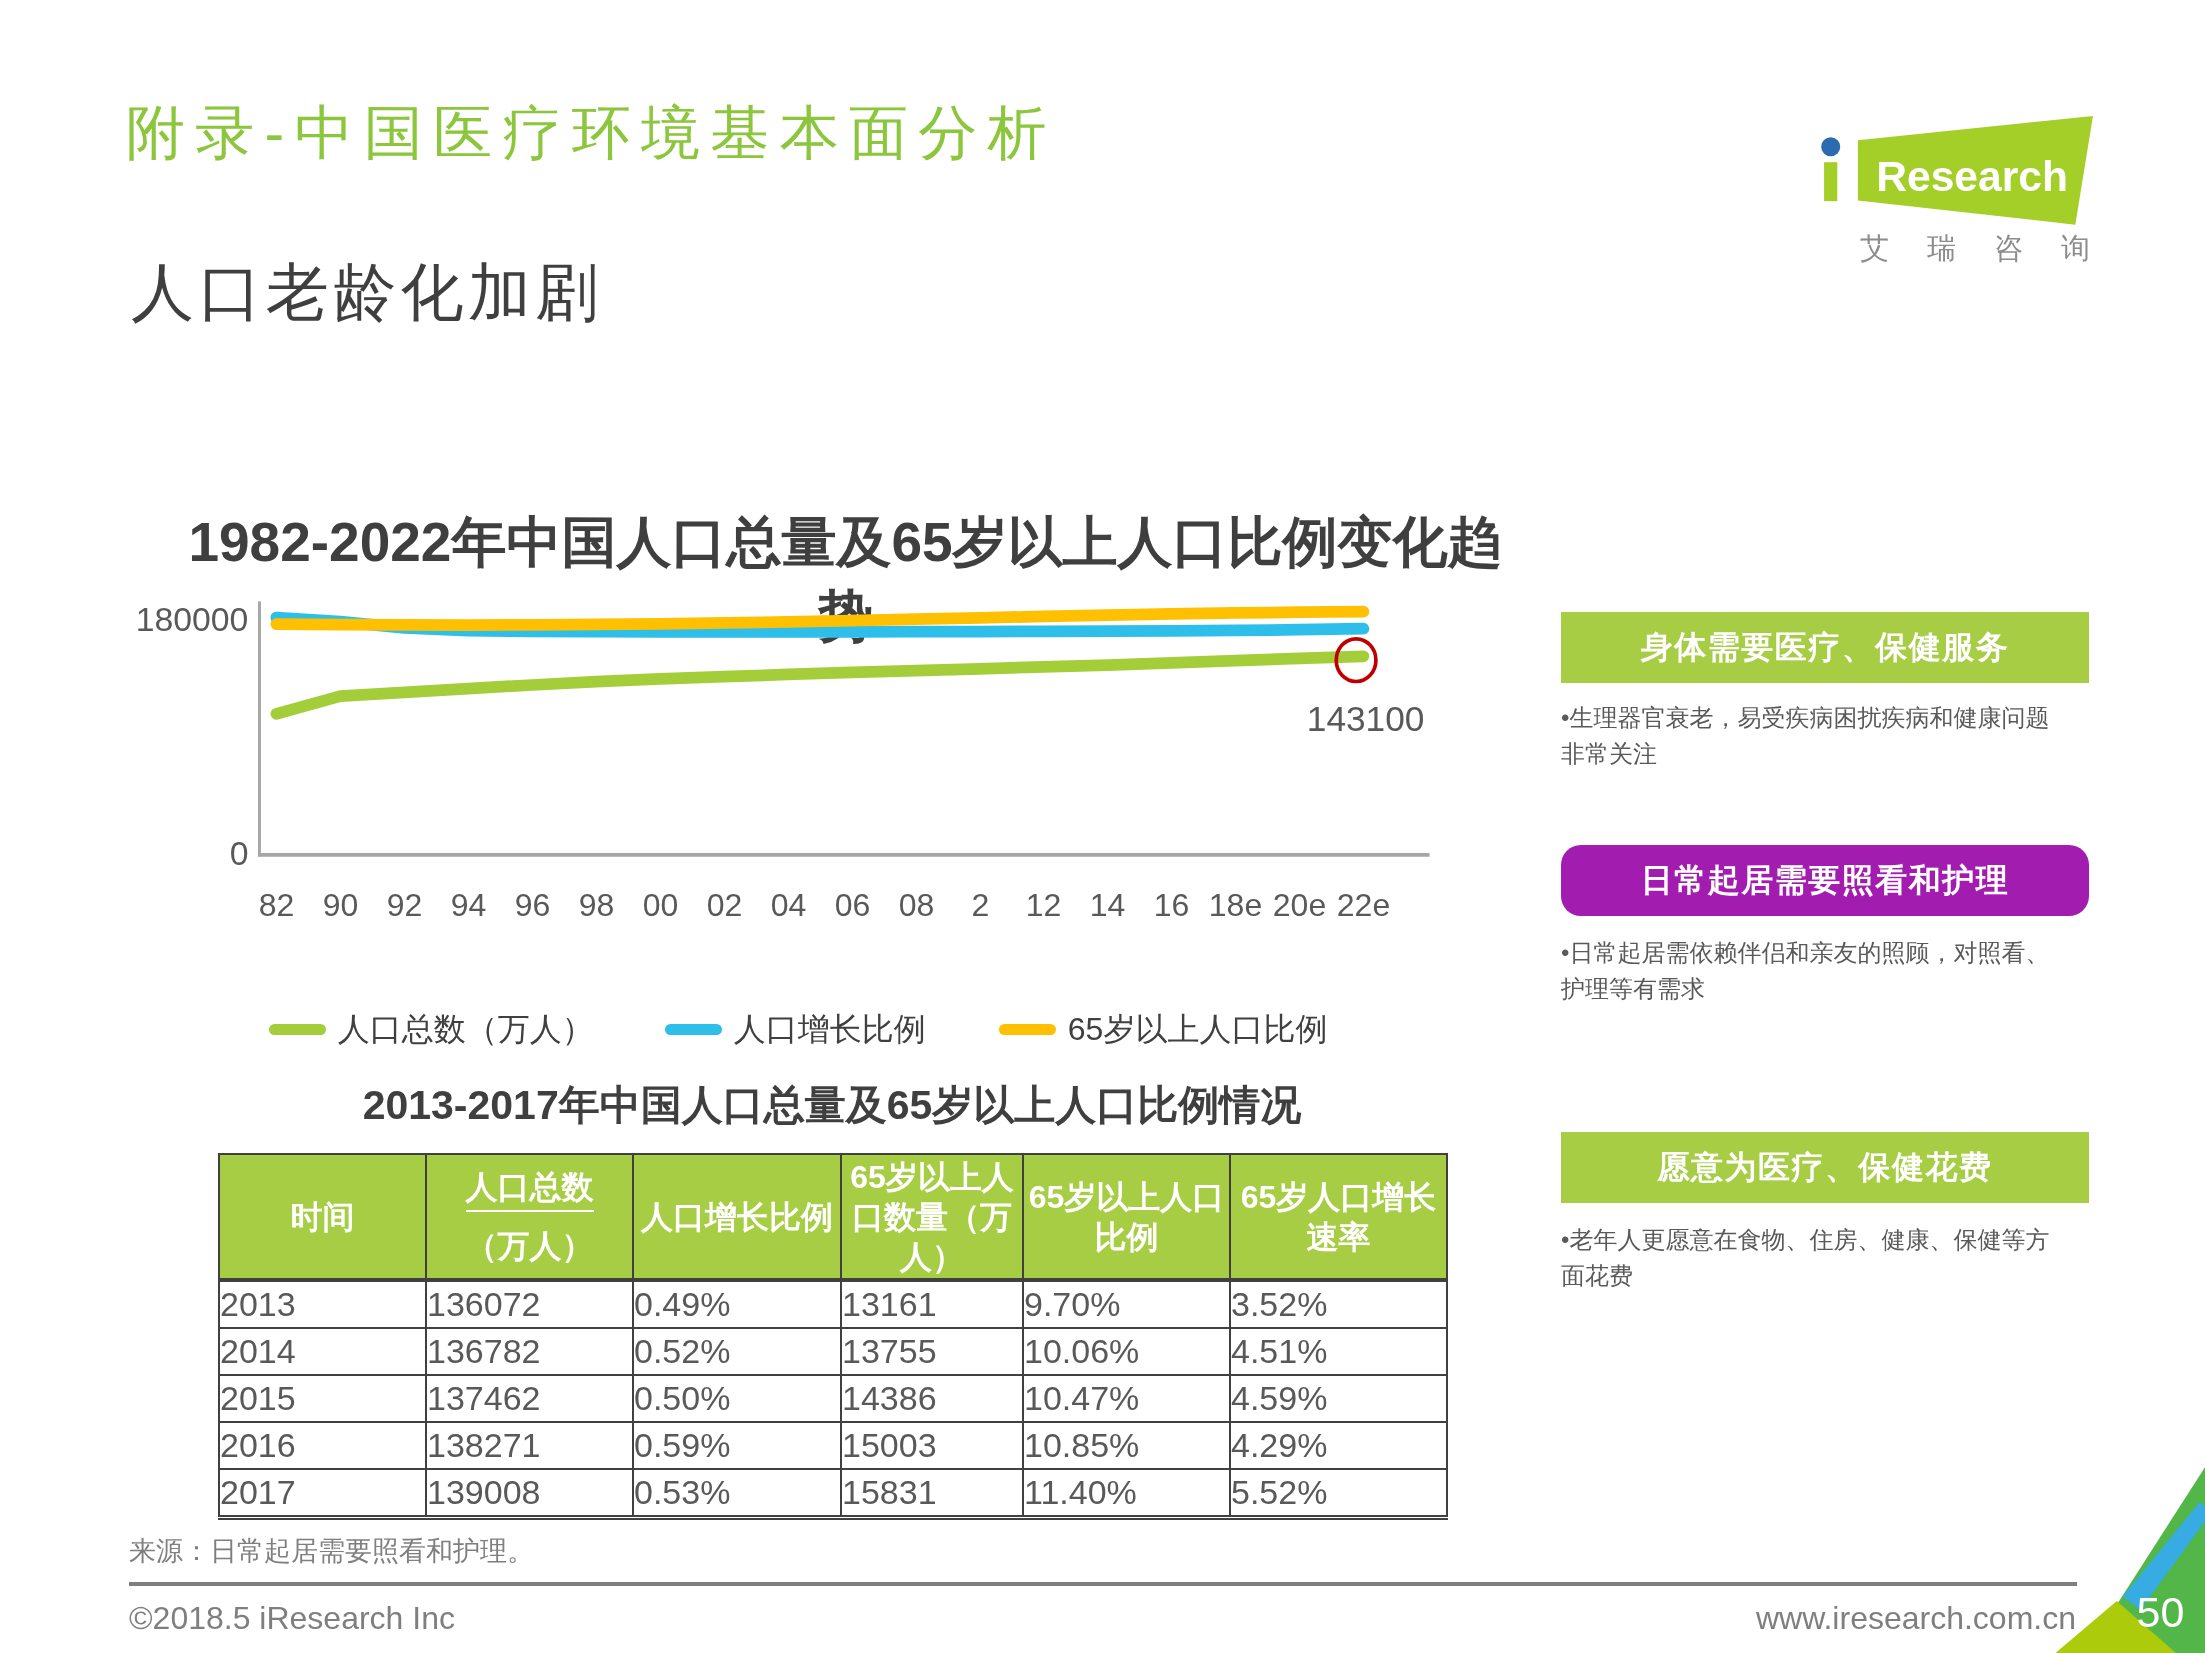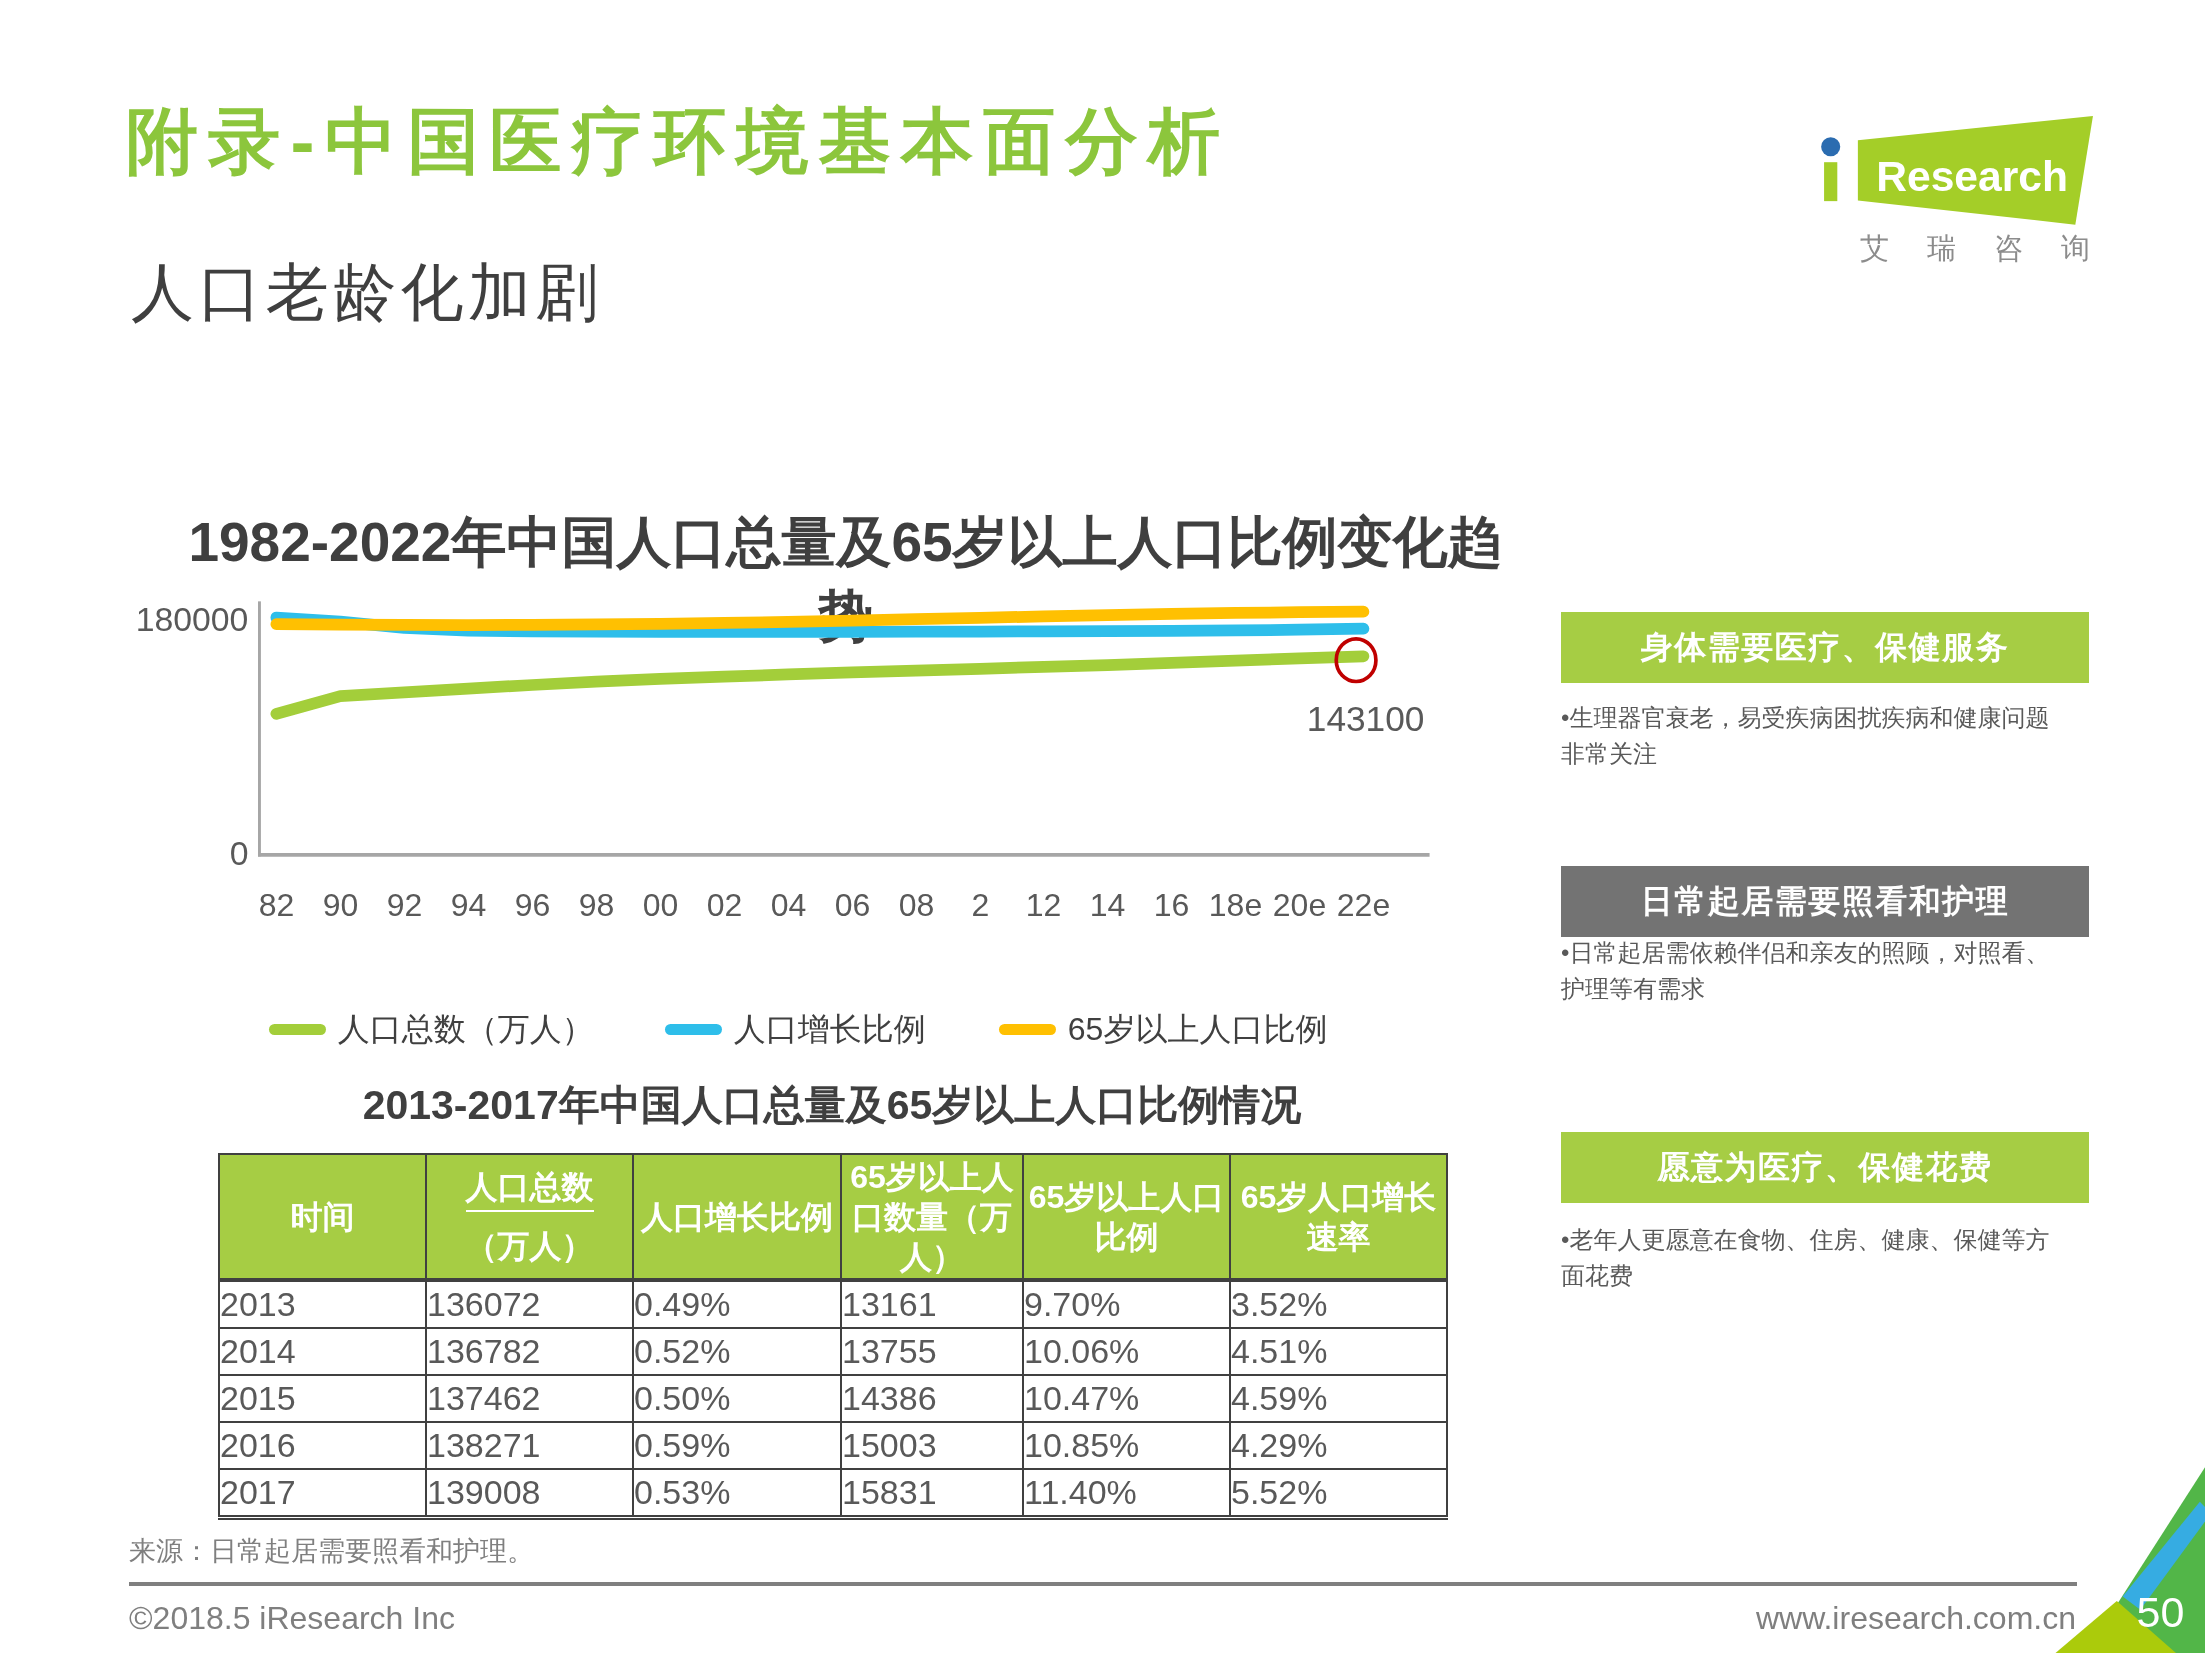--- a/index.html
+++ b/index.html
@@ -1,20 +1,20 @@
 <!DOCTYPE html>
 <html style="font-size:11.8px"><head>
 <meta charset="utf-8">
 <style>
   html,body{margin:0;padding:0;background:#fff;}
   .slide{position:relative;width:2205px;height:1654px;background:#ffffff;overflow:hidden;
          font-family:"Liberation Sans","DejaVu Sans",sans-serif;}
   .overlay{position:absolute;left:0;top:0;width:2205px;height:1654px;}
 
-  .page-title{position:absolute;left:126px;top:94px;font-size:72px;font-weight:bold;letter-spacing:10.3px;}
+  .page-title{position:absolute;left:126px;top:94px;font-size:59px;font-weight:normal;letter-spacing:10.3px;}
   .page-subtitle{position:absolute;left:131px;top:250px;font-size:63px;color:#3f3f3f;letter-spacing:4.4px;}
 
   .logo-svg{position:absolute;left:1801px;top:88px;width:412px;height:191px;}
   .logo-cn{position:absolute;left:1860px;top:229px;font-size:29px;color:#8c8c8c;letter-spacing:38px;white-space:nowrap;}
 
   .chart-title{position:absolute;left:184px;top:506px;width:1323px;text-align:center;
                font-size:55px;font-weight:bold;color:#3f3f3f;}
   .x-ticks span{position:absolute;top:887px;width:65px;text-align:center;font-size:32px;color:#595959;}
   .legend-item{position:absolute;top:1009px;height:41px;display:flex;align-items:center;gap:11.8px;}
   .swatch{width:57px;height:10.3px;border-radius:5.9px;display:inline-block;}
@@ -181,21 +181,21 @@
           <td>0.53%</td>
           <td>15831</td>
           <td>11.40%</td>
           <td>5.52%</td>
         </tr>
       </tbody>
   </table>
 
   <div class="side-box" style="top: 612px; background: rgb(166, 205, 68);">身体需要医疗、保健服务</div>
   <div class="side-bullet" style="top:700px">•生理器官衰老，易受疾病困扰疾病和健康问题非常关注</div>
-  <div class="side-box" style="top: 866px; background: #737373;">日常起居需要照看和护理</div>
+  <div class="side-box" style="top: 845px; background: #a21caf; border-radius: 20px;">日常起居需要照看和护理</div>
   <div class="side-bullet" style="top:935px">•日常起居需依赖伴侣和亲友的照顾，对照看、护理等有需求</div>
   <div class="side-box" style="top: 1132px; background: rgb(166, 205, 68);">愿意为医疗、保健花费</div>
   <div class="side-bullet" style="top:1222px">•老年人更愿意在食物、住房、健康、保健等方面花费</div>
 
   <div class="source">来源：日常起居需要照看和护理。</div>
   <div class="divider"></div>
   <div class="copyright">©2018.5 iResearch Inc</div>
   <div class="website">www.iresearch.com.cn</div>
 
   <svg class="corner-svg" viewBox="0 0 3000 2250">

